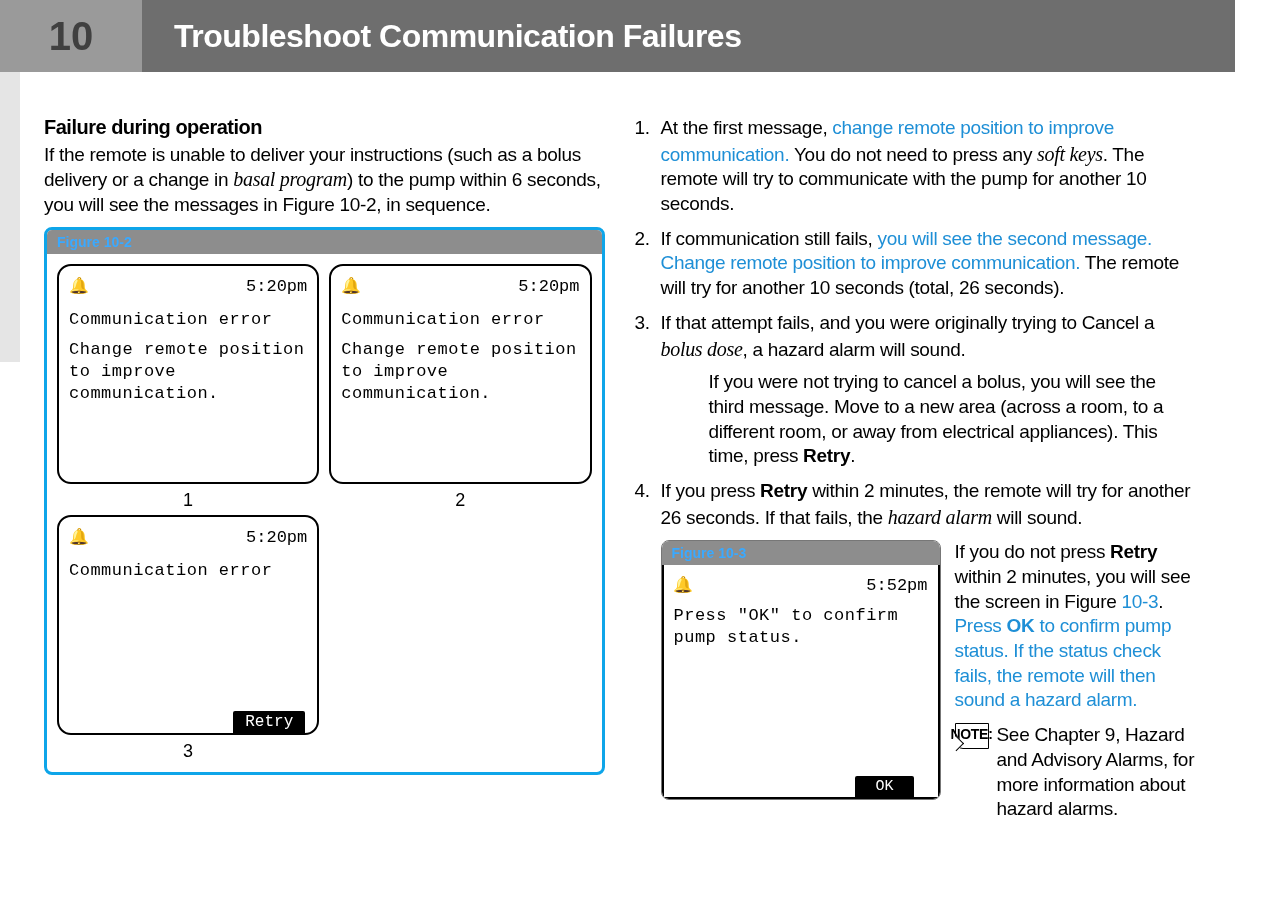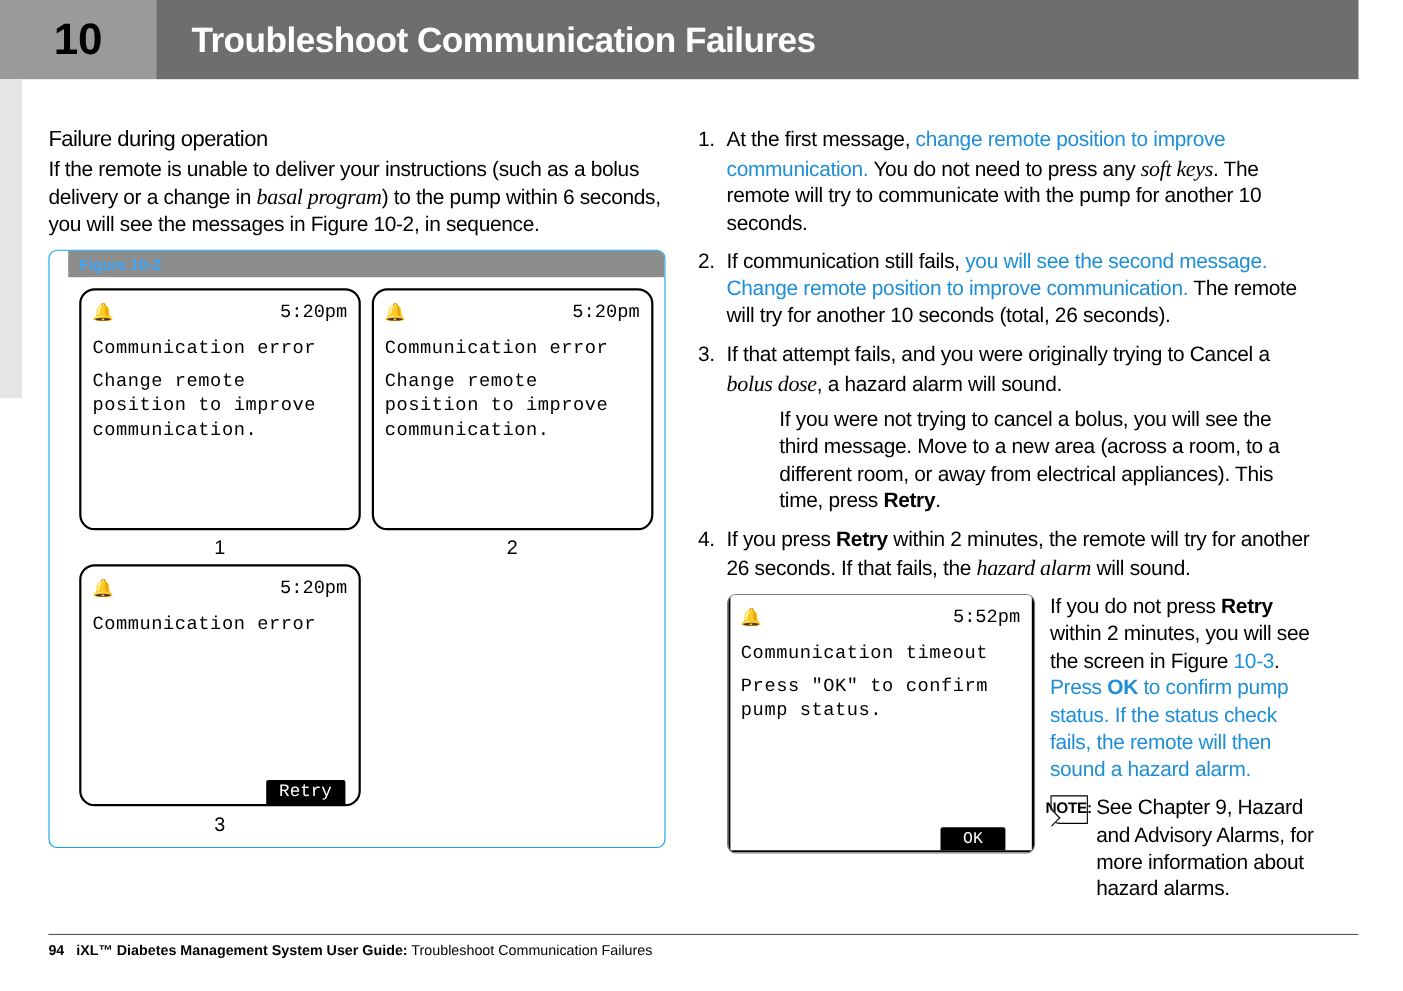--- a/index.html
+++ b/index.html
@@ -1,34 +1,34 @@
 <!DOCTYPE html>
 <html><head>
 <meta charset="utf-8">
 <style>
   * { box-sizing: border-box; margin: 0; padding: 0; }
   html, body { width: 1275px; height: 901px; background: #fff; font-family: Arial, Helvetica, sans-serif; color: #000; }
   .page { padding: 0 40px 0 0; position: relative; height: 100%; }
 
   
   .header { display: flex; align-items: stretch; height: 72px; }
-  .chapter-box { width: 142px; background: #9a9a9a; color: #000000; display: flex; align-items: center; justify-content: center; font-size: 40px; font-weight: bold; font-family: Arial, sans-serif; }
+  .chapter-box { width: 142px; background: #9a9a9a; color: #404040; display: flex; align-items: center; justify-content: center; font-size: 40px; font-weight: bold; font-family: Arial, sans-serif; }
   .title-box { flex: 1; background: #6e6e6e; color: #fff; display: flex; align-items: center; padding-left: 32px; font-size: 32px; font-weight: bold; letter-spacing: -0.5px; font-family: Arial, sans-serif; }
   .left-gray-strip { position: absolute; left: 0; top: 72px; width: 20px; height: 290px; background: #e5e5e5; }
 
   
   .content { display: flex; gap: 30px; padding: 44px 40px 0 44px; }
   .col { flex: 1; min-width: 0; }
 
-  .section-heading { font-weight: normal; font-size: 20px; margin-bottom: 4px; font-family: Arial, sans-serif; letter-spacing: -0.5px; }
+  .section-heading { font-weight: bold; font-size: 20px; margin-bottom: 4px; font-family: Arial, sans-serif; letter-spacing: -0.5px; }
   .intro { font-size: 19px; line-height: 1.28; letter-spacing: -0.3px; }
   .ital { font-style: italic; font-family: "Times New Roman", serif; font-size: 20px; }
 
   
-  .figure102 { margin-top: 10px; border: 1px solid #0ea5e9; border-radius: 8px; overflow: hidden; background: #fff; padding-left: 17px; }
+  .figure102 { margin-top: 10px; border: 3px solid #0ea5e9; border-radius: 8px; overflow: hidden; background: #fff; }
   .fig-titlebar { background: #8d8d8d; color: #3aa9ff; font-weight: bold; font-size: 14px; padding: 4px 10px; font-family: Arial, sans-serif; }
   .fig-body { padding: 10px; }
   .screen-row { display: flex; gap: 10px; }
   .screen { flex: 1; border: 2px solid #000; border-radius: 14px; background: #fff; padding: 10px 10px 16px 10px; height: 220px; position: relative; font-family: "Courier New", monospace; }
   .screen .top { display: flex; align-items: center; justify-content: space-between; font-size: 17px; }
   .bell { font-size: 16px; }
   .screen-title { margin-top: 14px; font-size: 17px; letter-spacing: 0.5px; }
   .screen-body { margin-top: 10px; font-size: 17px; letter-spacing: 0.5px; line-height: 1.3; }
   .screen-num { text-align: center; font-size: 18px; margin-top: 6px; font-family: Arial, sans-serif; }
   .retry-btn { position: absolute; bottom: 0; right: 12px; background: #000; color: #fff; padding: 2px 12px; font-size: 16px; font-family: "Courier New", monospace; border-radius: 2px 2px 0 0; }
@@ -135,40 +135,36 @@
             <span>If you were not trying to cancel a bolus, you will see the third message. Move to a new area (across a room, to a different room, or away from electrical appliances). This time, press </span><span class="bold">Retry</span><span>.</span>
           </p>
         </li>
         <li>
           <span>If you press </span><span class="bold">Retry</span><span> within 2 minutes, the remote will try for another 26 seconds. If that fails, the </span><span class="ital">hazard alarm</span><span> will sound.</span>
         </li>
       </ol>
 
       <div class="fig103-wrap">
         <div class="figure103">
+          <div class="fig-titlebar">Figure 10-3</div>
           <div class="screen">
             <div class="top">
               <span class="bell">🔔</span>
               <span>5:52pm</span>
             </div>
-            <div class="screen-title">Communication timeout</div>
             <div class="screen-body">Press "OK" to confirm pump status.</div>
             <div class="ok-btn">OK</div>
           </div>
         </div>
         <div class="side-text">
           <p>
             <span>If you do not press </span><span class="bold">Retry</span><span> within 2 minutes, you will see the screen in Figure </span><span class="blue">10-3</span><span>. </span><span class="blue"><span>Press </span><span class="bold">OK</span><span> to confirm pump status. If the status check fails, the remote will then sound a hazard alarm.</span></span>
           </p>
           <div class="note-row">
             <div class="note-icon">NOTE:</div>
             <div>See Chapter 9, Hazard and Advisory Alarms, for more information about hazard alarms.</div>
           </div>
         </div>
       </div>
     </div>
   </div>
 
-  <div class="footer">
-    <span class="pn">94</span>&nbsp;&nbsp;
-    <span class="guide">iXL™ Diabetes Management System User Guide:</span><span> Troubleshoot Communication Failures</span>
-  </div>
 </div>
 
 </body></html>

